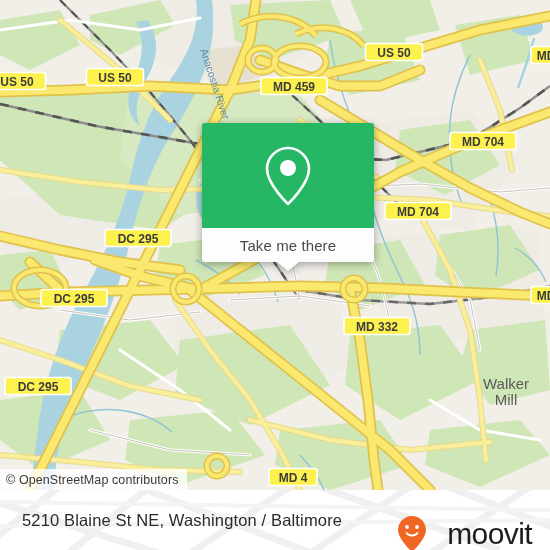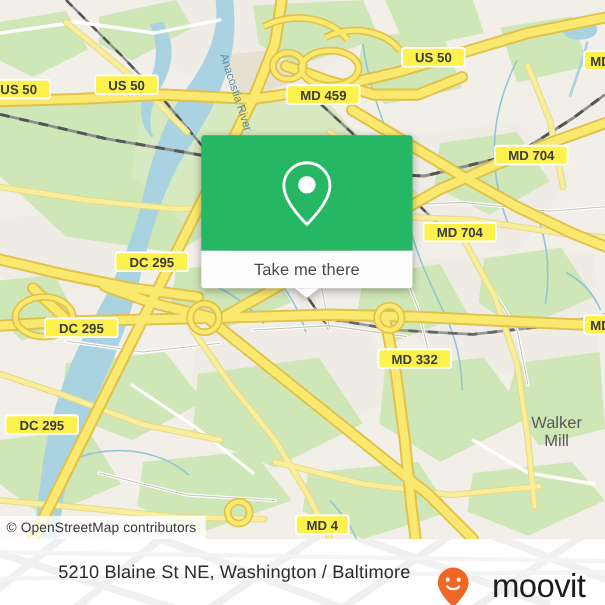--- a/index.html
+++ b/index.html
@@ -23,21 +23,21 @@
     display:flex;align-items:center;
     background:rgba(255,255,255,.80);
     padding:0 8px 0 6px;
     font-size:12.5px;color:#3a3a3a;letter-spacing:.1px;
     white-space:nowrap;
     justify-content:center;
   }
 
   
   #card{
-    position:absolute;left:183px;top:123px;width:192px;
+    position:absolute;left:202px;top:123px;width:172px;
     border-radius:3px;overflow:visible;
     filter:drop-shadow(0 2px 4px rgba(0,0,0,.35));
   }
   #card-head{
     height:105px;background:#26b764;
     border-radius:3px 3px 0 0;
     display:flex;align-items:center;justify-content:center;
   }
   #card-body{
     background:#fdfdfd;height:34px;
@@ -61,21 +61,21 @@
     position:absolute;left:0;top:490px;width:550px;height:60px;
     background:#ffffff;overflow:hidden;
   }
   #footer-wm{position:absolute;left:0;top:0;opacity:1;}
   #footer-inner{
     position:relative;width:100%;height:100%;
     display:flex;align-items:center;justify-content:space-between;
     padding:0 18px 0 22px;box-sizing:border-box;
   }
   #footer-title{
-    font-size:16.5px;color:#2b2b2b;letter-spacing:.15px;white-space:nowrap;margin-left:31px;
+    font-size:16.5px;color:#2b2b2b;letter-spacing:.15px;white-space:nowrap;
   }
   #brand{display:flex;align-items:center;gap:20px;margin-top:28px;}
   #brand-word{
     font-size:30px;color:#1c1c1c;letter-spacing:-.6px;
     font-weight:400;line-height:1;
   }
 </style>
 </head>
 <body>
 

